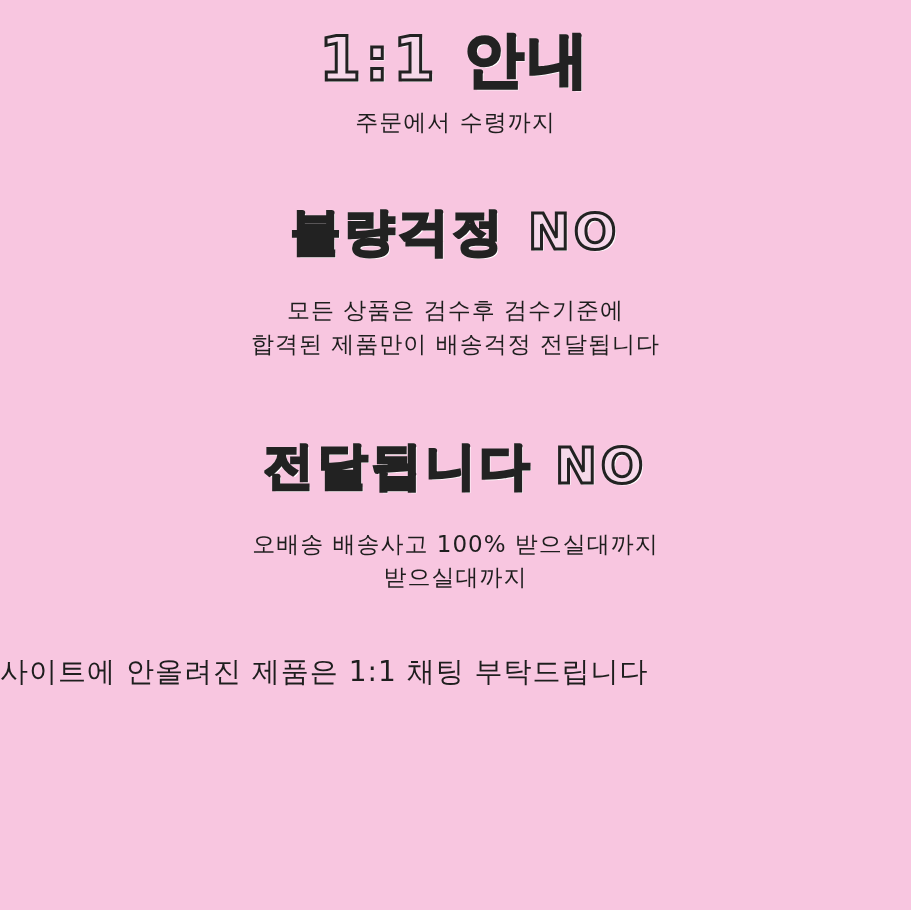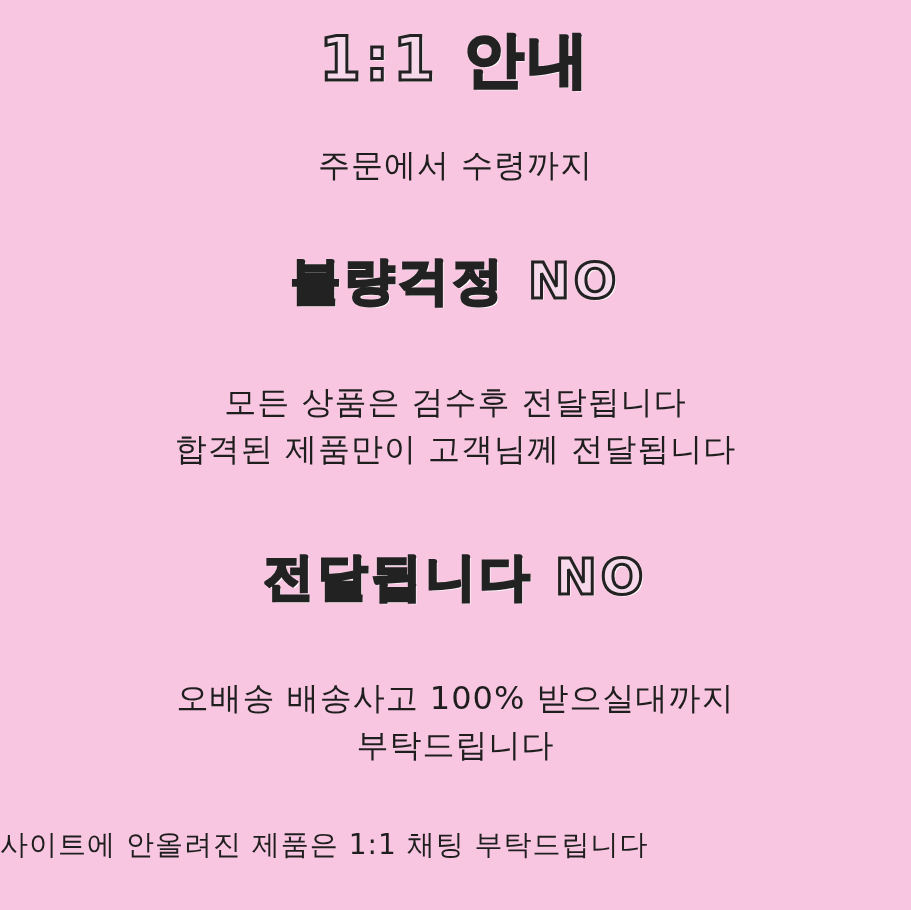--- a/index.html
+++ b/index.html
@@ -48,25 +48,24 @@
   .headline-sec {
     font-size: 50px;
     color: #f6d9ea;
     -webkit-text-stroke: 3px #222;
   }
 
   .body-text {
     font-family: "DejaVu Sans", sans-serif;
     text-align: center;
     color: #1e1e1e;
-    font-size: 32px;
+    font-size: 23px;
     line-height: 1.45;
     letter-spacing: 1px;
     font-weight: 500;
-    margin-top: 36px;
   }
 
   .block {
     width: 100%;
   }
 
   .gap-sm { height: 14px; }
   .gap-md { height: 34px; }
   .gap-lg { height: 46px; }
   .gap-xl { height: 58px; }
@@ -94,32 +93,32 @@
     <span class="line">주문에서 수령까지</span>
   </div>
 
   <div class="gap-md"></div>
 
   <div class="headline headline-sec block">불량걱정 NO</div>
 
   <div class="gap-md"></div>
 
   <div class="body-text block">
-    <span class="line">모든 상품은 검수후 전달됩니다</span>
-    <span class="line">합격된 제품만이 고객님께 전달됩니다</span>
+    <span class="line">모든 상품은 검수후 검수기준에</span>
+    <span class="line">합격된 제품만이 배송걱정 전달됩니다</span>
   </div>
 
   <div class="gap-lg"></div>
 
   <div class="headline headline-sec block">전달됩니다 NO</div>
 
   <div class="gap-md"></div>
 
   <div class="body-text block">
     <span class="line">오배송 배송사고 100% 받으실대까지</span>
-    <span class="line">부탁드립니다</span>
+    <span class="line">받으실대까지</span>
   </div>
 
   <div class="gap-xl"></div>
 
   <div class="footer-text block">사이트에 안올려진 제품은 1:1 채팅 부탁드립니다</div>
 
 </div>
 
 </body></html>

